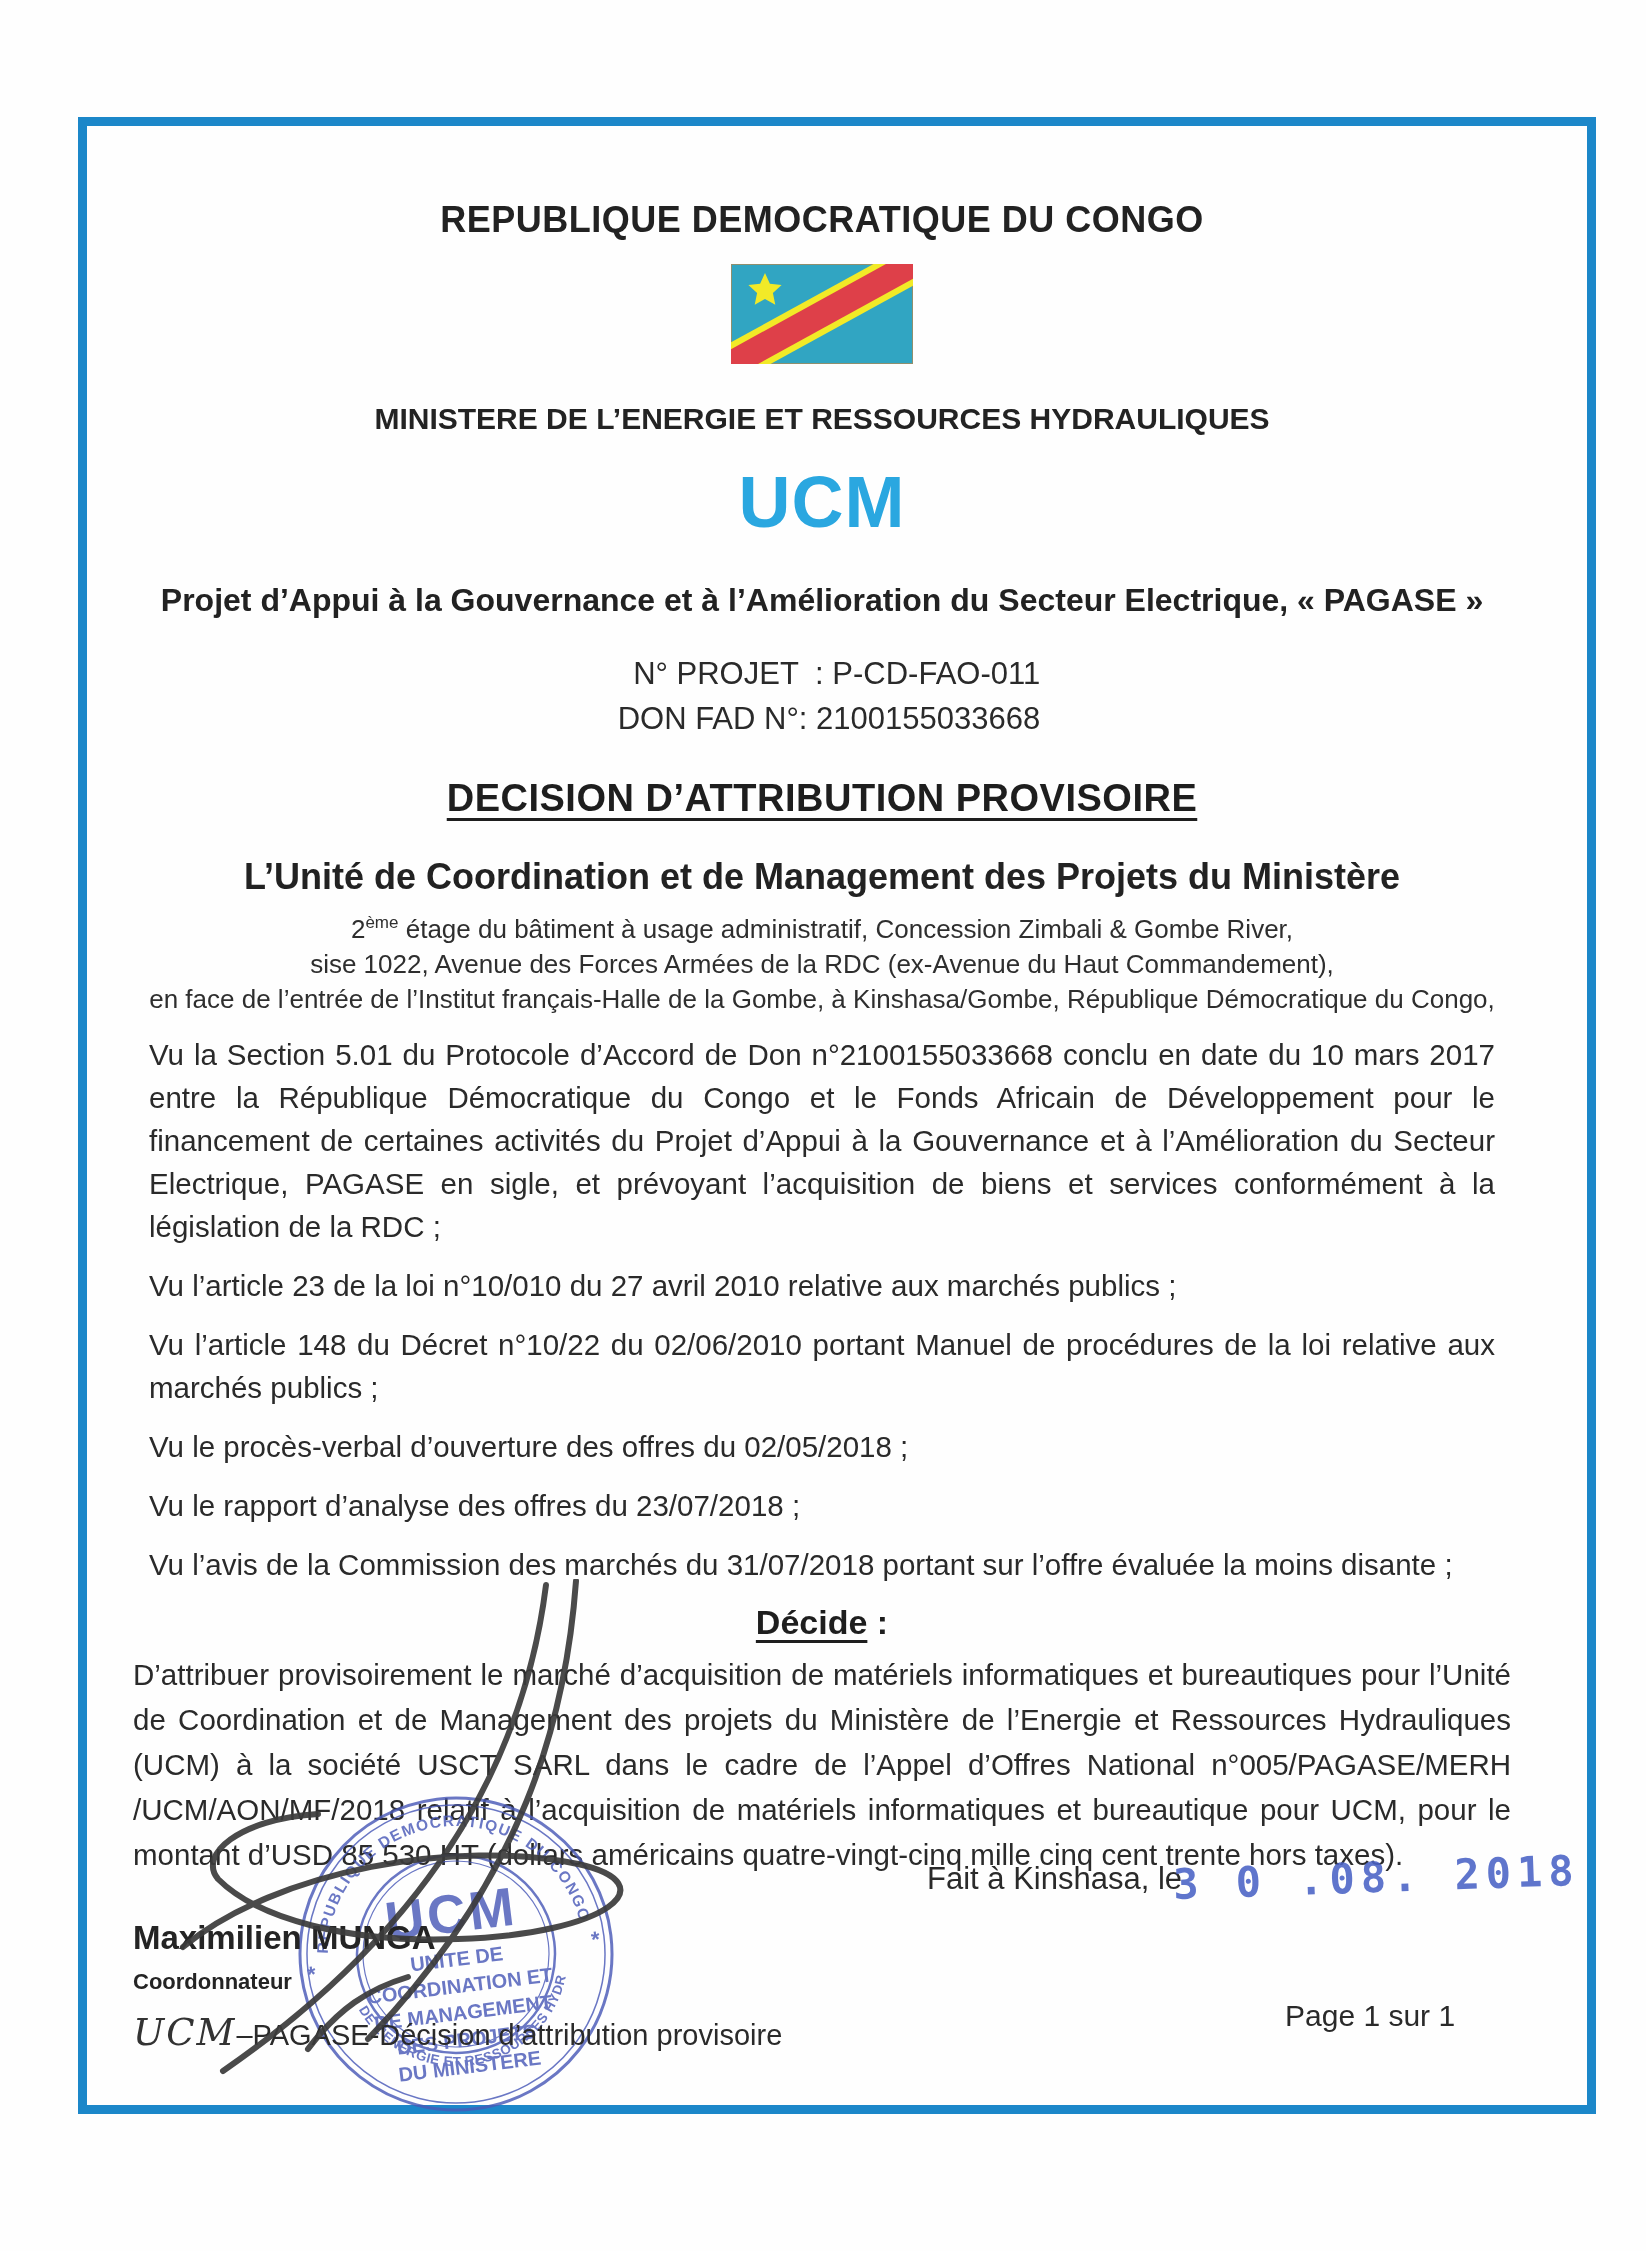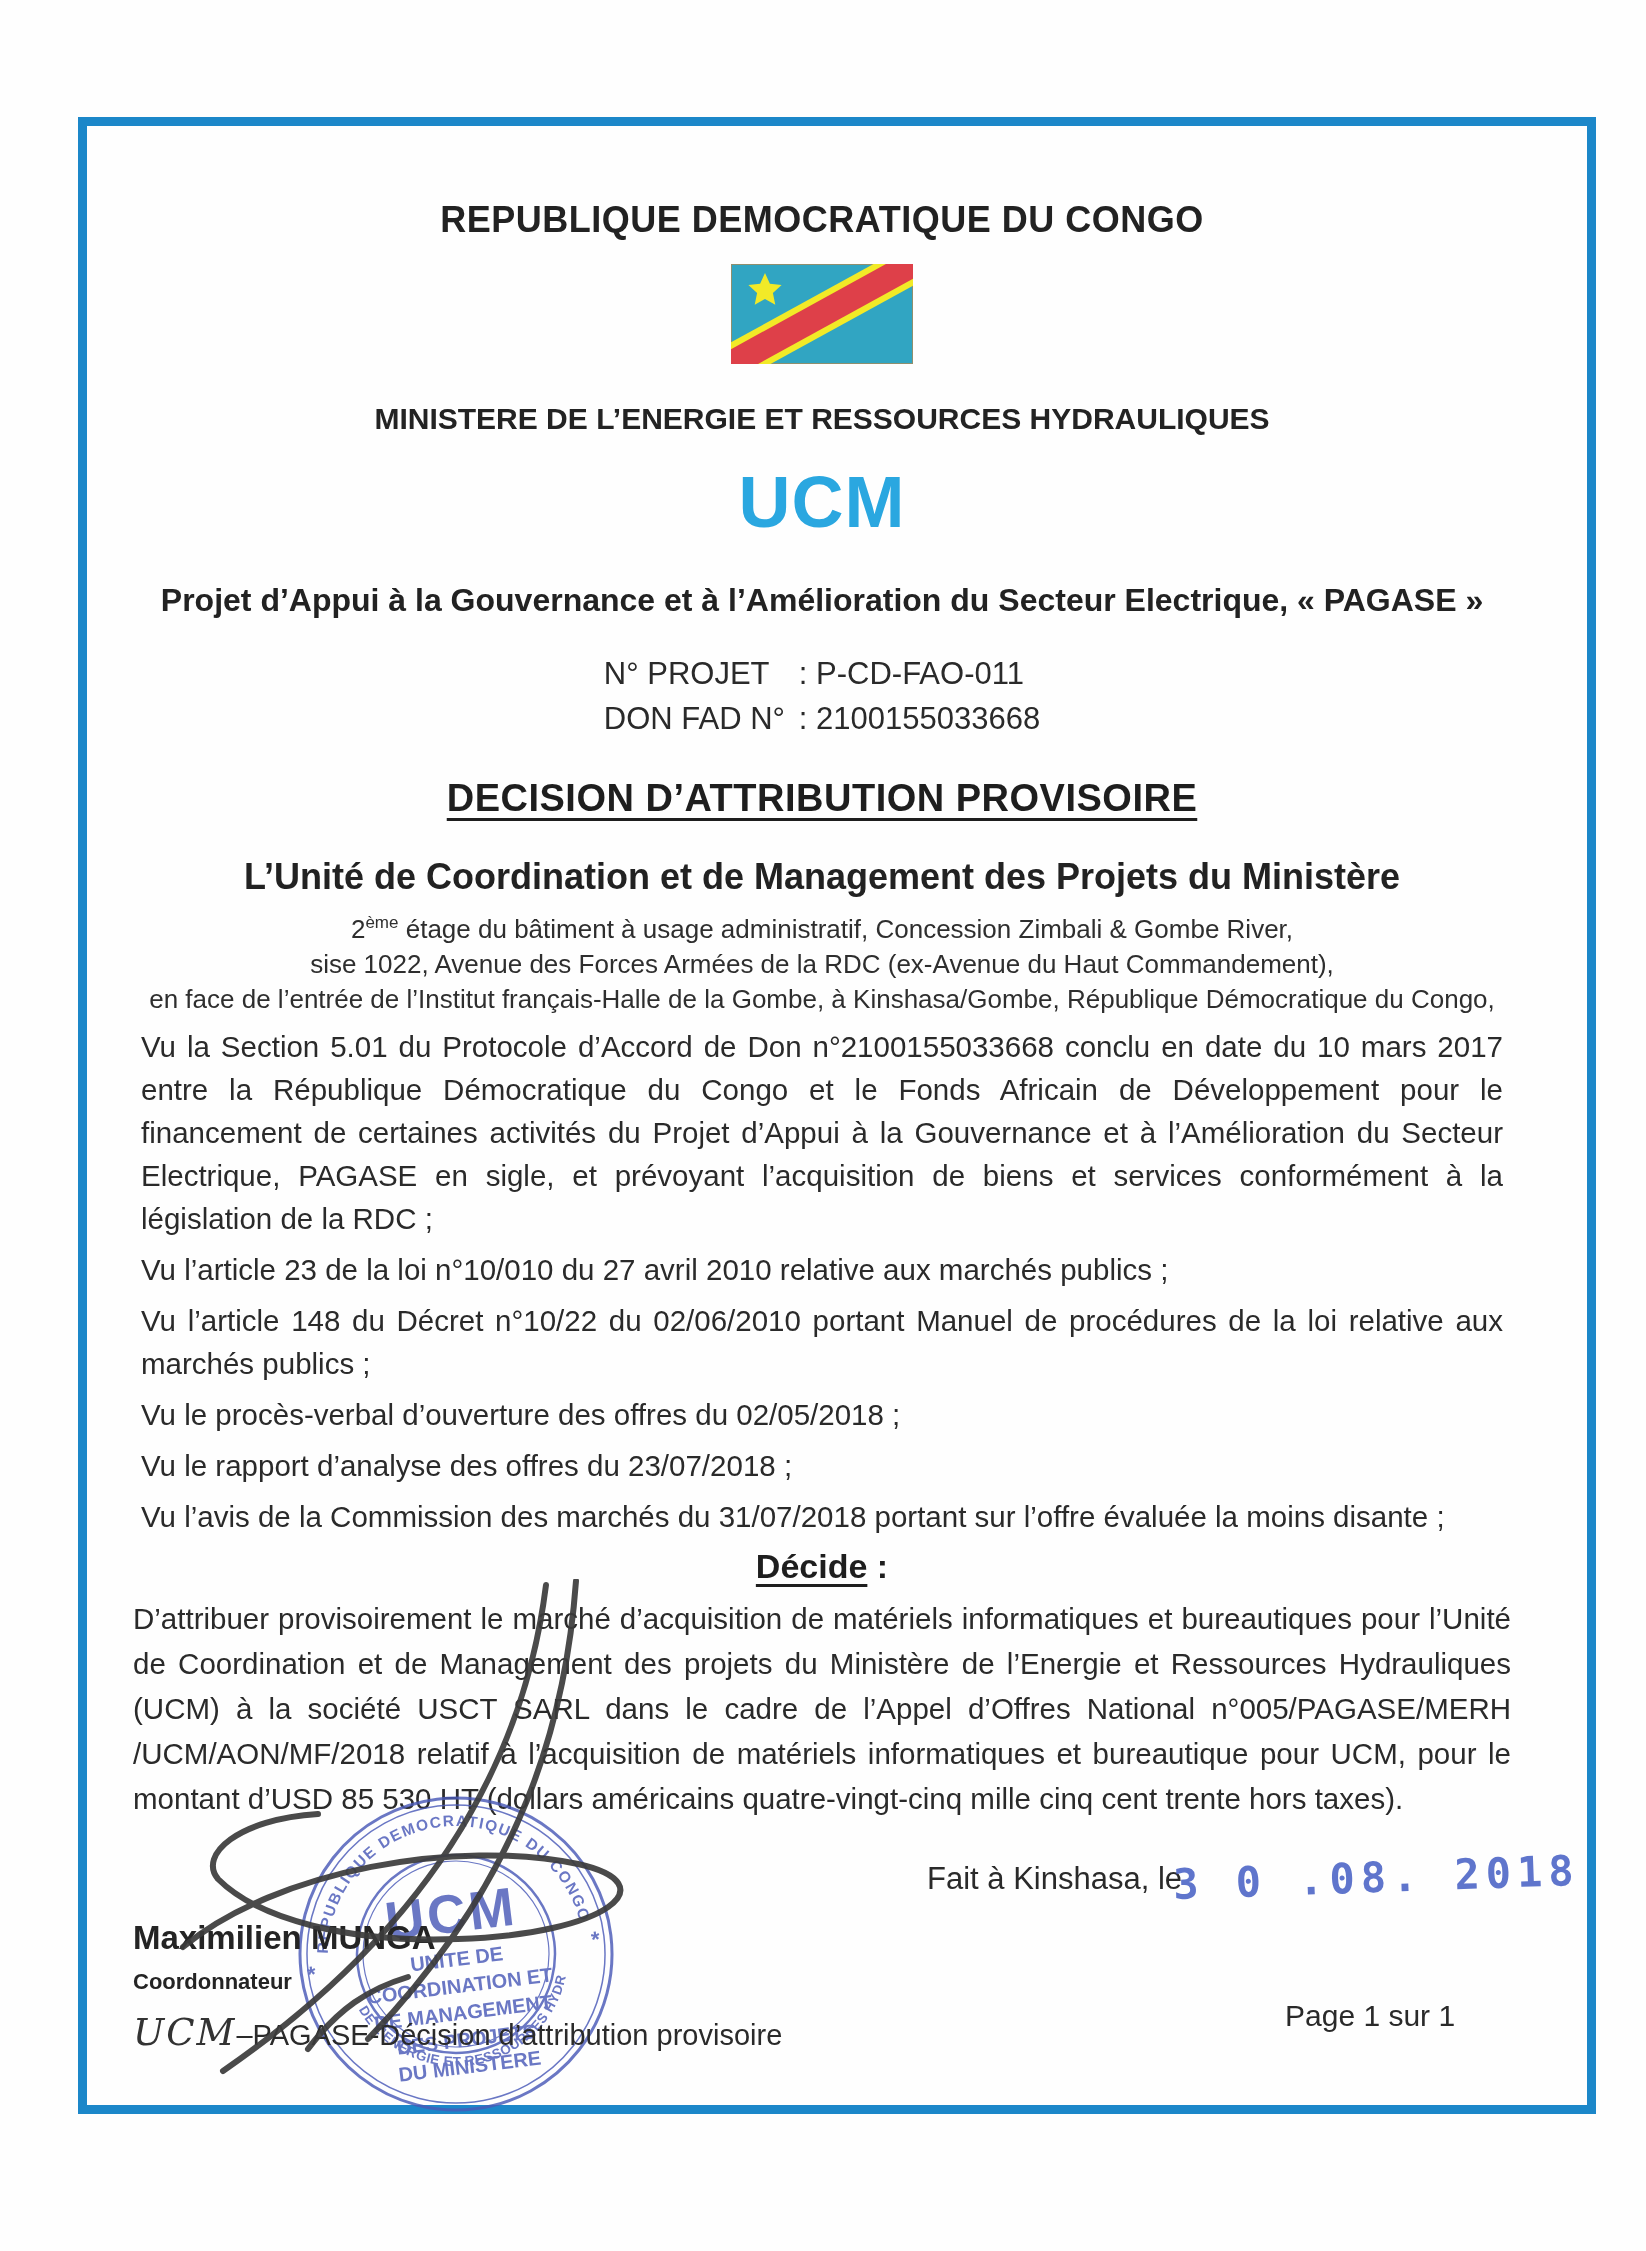--- a/index.html
+++ b/index.html
@@ -39,42 +39,42 @@
   }
   .acronym {
     margin-top: 26px; text-align: center;
     font-size: 72px; line-height: 80px; font-weight: bold;
     color: #2aa7e0; letter-spacing: 1px;
   }
   .project-name {
     margin-top: 39px; text-align: center;
     font-size: 32px; line-height: 38px; font-weight: bold; color: #222;
   }
-  .refs { margin-top: 32px; display: flex; justify-content: center; }
+  .refs { margin-top: 32px; display: flex; justify-content: center; text-align: right; }
   .refs-grid {
     display: grid; grid-template-columns: 195px auto;
     font-size: 31px; line-height: 45px; color: #2a2a2a;
   }
   .decision-title {
     margin-top: 34px; text-align: center;
     font-size: 38px; line-height: 46px; font-weight: bold; color: #1e1e1e;
     text-decoration: underline; text-decoration-thickness: 3px; text-underline-offset: 7px;
     letter-spacing: .5px;
   }
   .issuer-name {
     margin-top: 34px; text-align: center;
     font-size: 36px; line-height: 44px; font-weight: bold; color: #222;
   }
   .address {
     margin-top: 6px; text-align: center;
     font-size: 26px; line-height: 35px; color: #2e2e2e;
   }
   .address sup { font-size: 17px; }
   .recitals { margin-top: 0; font-size: 29.5px; line-height: 43px; text-align: justify; color: #2a2a2a; }
-  .recitals p { margin: 8px; }
+  .recitals p { margin: 16px; }
   .operative-heading {
     margin-top: 6px; text-align: center;
     font-size: 34px; line-height: 40px; font-weight: bold; color: #1e1e1e;
   }
   .operative-heading .u { text-decoration: underline; text-decoration-thickness: 3px; text-underline-offset: 6px; }
   .operative-body { margin-top: 10px; font-size: 29.5px; line-height: 45px; text-align: justify; color: #2a2a2a; }
 
   .sig-area { position: absolute; left: 46px; right: 76px; bottom: 0; height: 286px; }
   .fait-label { position: absolute; left: 794px; top: 42px; font-size: 31px; color: #2a2a2a; white-space: nowrap; }
   .date-stamp {

